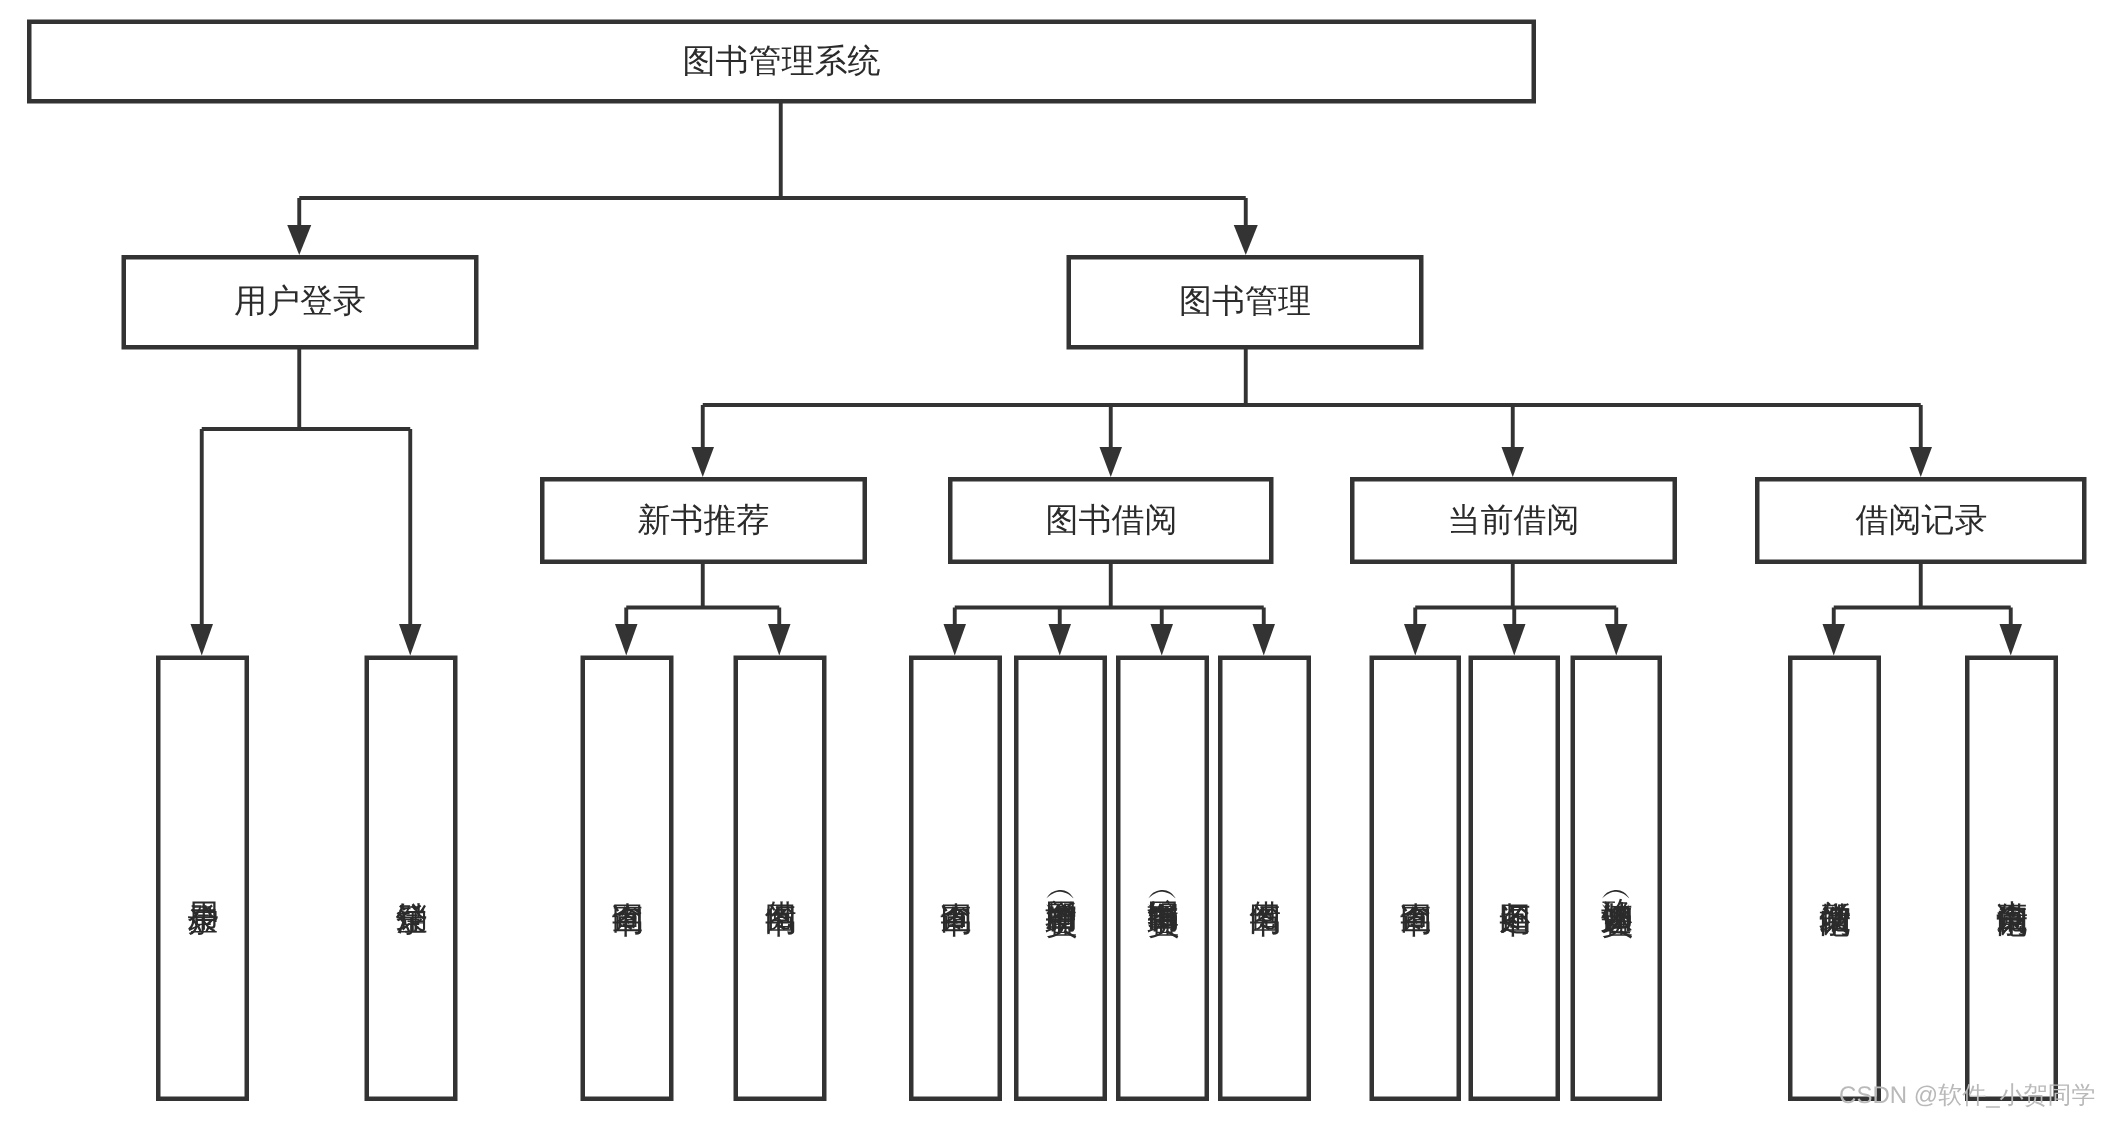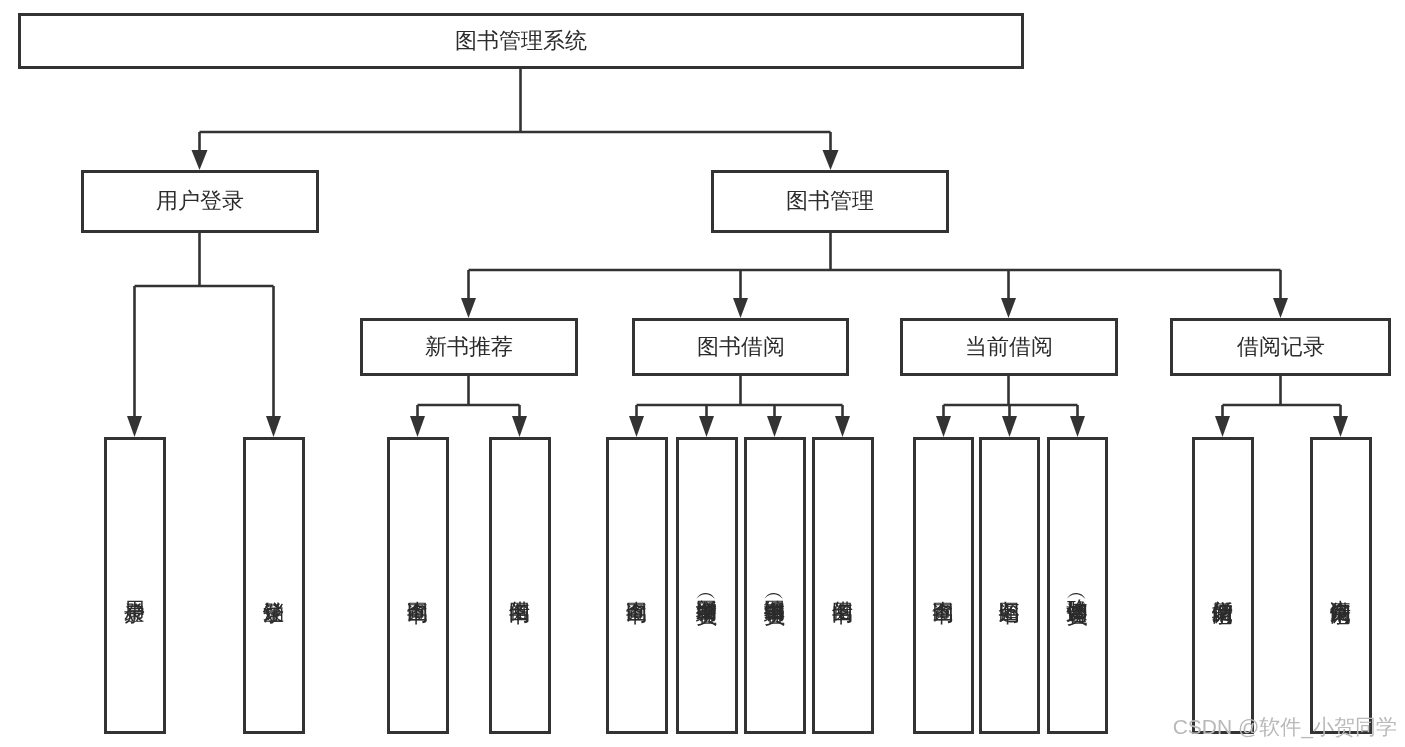--- a/index.html
+++ b/index.html
@@ -63,21 +63,21 @@
     text-align: center;
     white-space: nowrap;
     pointer-events: none;
     letter-spacing: 1px;
   }
   .watermark {
     position: absolute;
     right: 8px;
     bottom: 6px;
     font-family: "Liberation Sans", "DejaVu Sans", sans-serif;
-    font-size: 21px;
+    font-size: 16px;
     color: #b9b9b9;
     white-space: nowrap;
   }
 </style>
 </head>
 <body>
 
 <div id="diagram-root">
 
   <svg class="diagram" viewBox="0 0 1405 747" xmlns="http://www.w3.org/2000/svg">

